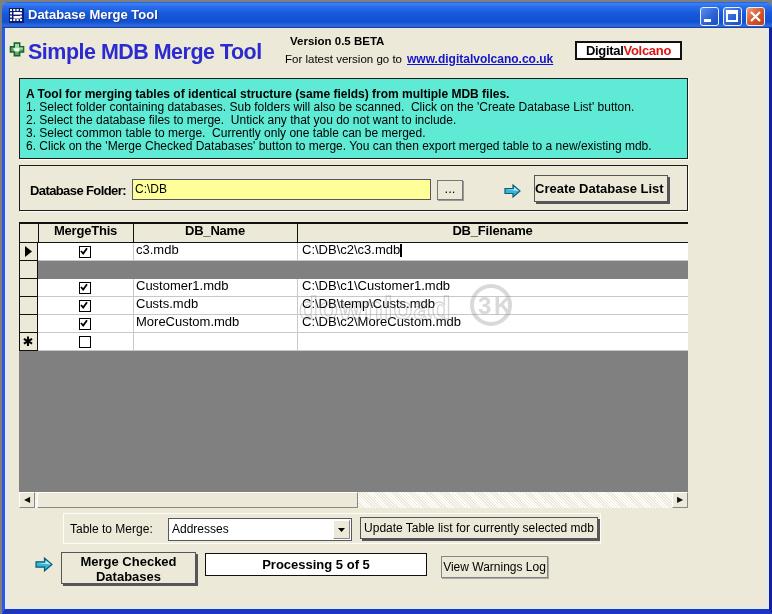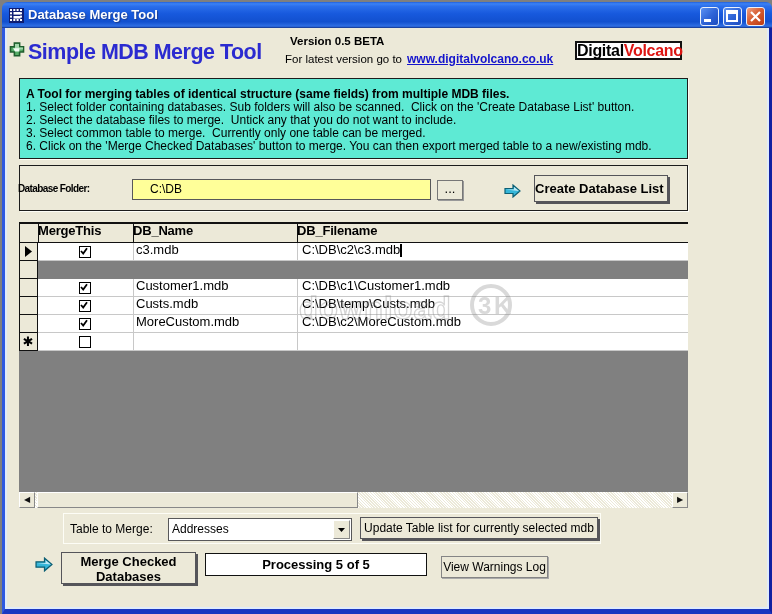--- a/index.html
+++ b/index.html
@@ -13,33 +13,33 @@
 .tbtn{top:7px;width:19px;height:19px;border-radius:3px;border:1px solid #e8f0fc;box-sizing:border-box;
 background:linear-gradient(135deg,#5a91f2 0%,#3065d8 50%,#1c4cc0 100%)}
 #bmin{left:700px}#bmax{left:723px}
 #bclose{left:746px;background:linear-gradient(135deg,#efa283 0%,#d75e33 45%,#bc3a12 100%)}
 .t{font-size:11.5px;color:#000}
 .b{font-weight:bold}
 #h1{left:28px;top:39px;font-size:22px;font-weight:bold;color:#2b2bd0;letter-spacing:-0.5px;transform:scaleX(0.975);transform-origin:0 0}
 #ver{left:290px;top:35px}
 #forlatest{left:285px;top:53px}
 #link{left:407px;top:52px;color:#1414cc;font-weight:bold;text-decoration:underline;font-size:12px}
-#dv{left:575px;top:41px;width:103px;height:15px;background:#fff;border:2px solid #111;text-align:center;font-size:16px;font-weight:bold;line-height:15px;letter-spacing:-0.3px}
+#dv{left:575px;top:41px;width:103px;height:15px;background:#fff;border:2px solid #111;text-align:center;font-size:13px;font-weight:bold;line-height:15px;letter-spacing:-0.3px}
 #dv .r{color:#dd1512}
 #instr{left:19px;top:78px;width:667px;height:79px;background:#5eead4;border:1px solid #1c1c1c;box-shadow:1px 1px 0 #fdfdf6}
 #instr div{position:absolute;left:6px;white-space:nowrap;font-size:12px}
 #dbbox{left:19px;top:165px;width:667px;height:44px;border:1px solid #1c1c1c;box-shadow:1px 1px 0 #fdfdf6}
-#dblabel{left:18px;top:183px;font-size:10px;letter-spacing:-0.6px}
-#dbinput{left:132px;top:179px;width:299px;height:21px;background:#ffff99;border:1px solid #58585a;box-sizing:border-box;font-size:12px;padding:2px 0 0 17px}
+#dblabel{left:30px;top:183px;font-size:13px;letter-spacing:-0.6px}
+#dbinput{left:132px;top:179px;width:299px;height:21px;background:#ffff99;border:1px solid #58585a;box-sizing:border-box;font-size:12px;padding:2px 0 0 2px}
 #dots{left:437px;top:180px;width:26px;height:20px;background:#ece9d8;border:1px solid #777;box-shadow:1px 1px 0 #999;box-sizing:border-box;text-align:center;font-size:13px;line-height:15px}
 #createbtn{left:534px;top:175px;width:134px;height:27px;background:#ece9d8;border:1px solid #55555a;box-shadow:2px 2px 0 #55555a;box-sizing:border-box;font-size:13px;font-weight:bold;line-height:25px}
 
 #grid{left:19px;top:222px;width:669px;height:286px;background:#808080;border-top:2px solid #111;border-bottom:1px solid #b0ac9c;box-sizing:border-box}
 #ghead{position:absolute;left:0;top:0;width:669px;height:19px;background:#ece9d8;border-bottom:1px solid #111;box-sizing:border-box}
-.gh{position:absolute;top:-1px;font-size:13px;font-weight:bold;letter-spacing:-0.2px}
+.gh{position:absolute;top:-1px;font-size:13px;font-weight:bold;text-align:center;letter-spacing:-0.2px}
 .sel{position:absolute;left:0;width:19px;background:#ece9d8;border-right:1px solid #111;border-bottom:1px solid #111;box-sizing:border-box}
 .grow{position:absolute;left:19px;width:650px;height:18px;background:#fff;border-bottom:1px solid #c8c8c8;box-sizing:border-box}
 .gl{position:absolute;top:0;bottom:0;width:1px;background:#c8c8c8}
 .cb{position:absolute;left:41px;top:3px;width:12px;height:12px;border:1.5px solid #000;background:#fff;box-sizing:border-box}
 .cb svg{position:absolute;left:0;top:0;display:block}
 .cn{position:absolute;left:98px;top:-1px;font-size:13px}
 .cf{position:absolute;left:264px;top:-1px;font-size:13px}
 .cur{display:inline-block;width:1.5px;height:13px;background:#000;vertical-align:-3px}
 #hsb{position:absolute;left:0;top:268px;width:669px;height:16px;background:repeating-linear-gradient(45deg,#ffffff 0 1px,#ece9d8 1px 2px)}
 .sbtn{position:absolute;top:0;width:16px;height:16px;background:#ece9d8;border:1px solid #fff;border-right-color:#888;border-bottom-color:#888;box-sizing:border-box;font-size:8px;text-align:center;line-height:14px;color:#111}

